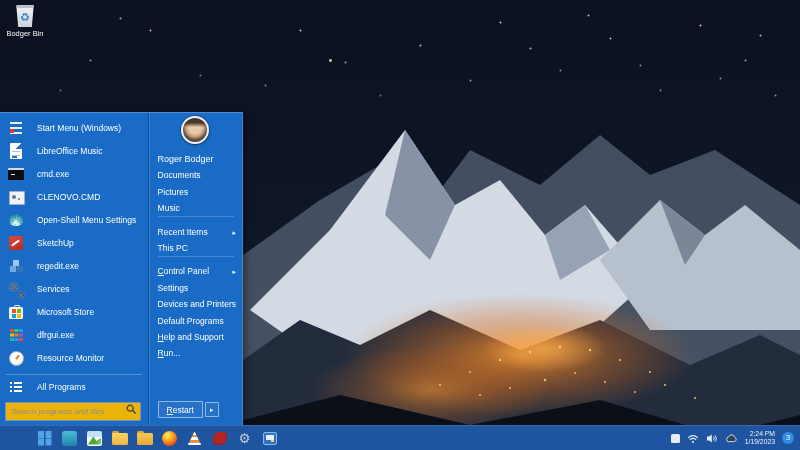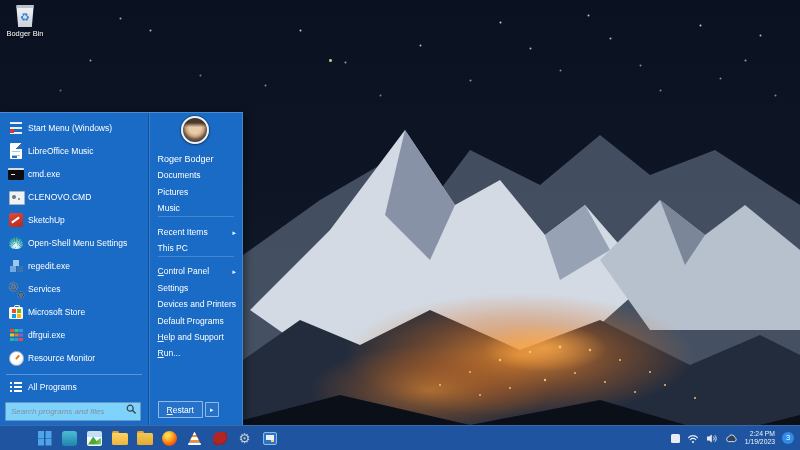--- a/index.html
+++ b/index.html
@@ -31,27 +31,27 @@
     background:#aeb6bf;opacity:.8}
   .bin-glyph{font-size:11px;line-height:11px;color:#2e7cd6;margin-top:2px}
   .desk-label{margin-top:2px;font-size:7.5px;color:#fff;text-shadow:0 1px 2px rgba(0,0,0,.9)}
   
   #start-menu{position:absolute;left:0;top:112px;width:243px;height:313px;
     background:#1a6bc6;display:flex;border-top:1px solid rgba(255,255,255,.22);
     border-right:1px solid rgba(255,255,255,.18);box-shadow:2px 2px 8px rgba(0,0,0,.45)}
   #menu-left{width:154px;display:flex;flex-direction:column;padding:3px 2px 4px 4px}
   #menu-right{flex:1;display:flex;flex-direction:column;padding:3px 0 0 0;
     border-left:1px solid rgba(8,40,88,.4);box-shadow:inset 1px 0 0 rgba(255,255,255,.12)}
-  .mrow{height:23px;display:flex;align-items:center;gap:4px;padding-left:4px;cursor:default}
+  .mrow{height:23px;display:flex;align-items:center;gap:13px;padding-left:4px;cursor:default}
   .mlabel{font-size:8.5px;color:#fff;white-space:nowrap;overflow:hidden}
   .lsep{height:1px;background:rgba(160,200,240,.45);margin:2px 4px 2px 2px}
   .ap-row{height:20px}
   .search-wrap{position:relative;margin:3px 5px 0 1px}
   .search-wrap input{width:100%;height:19px;border:1px solid #6f94bd;border-radius:1px;
-    background:#7dd3fc;font-size:8px;padding:0 10px 0 5px;color:#222;outline:none;
+    background:#eab308;font-size:8px;padding:0 10px 0 5px;color:#222;outline:none;
     font-family:"Liberation Sans",sans-serif}
   .search-wrap input::placeholder{font-style:italic;color:#898f96}
   .search-ic{position:absolute;right:4px;top:4px;width:11px;height:11px}
   
   .user-block{display:flex;flex-direction:column;align-items:center}
   .avatar{width:28px;height:28px;border-radius:50%;border:2px solid #eef2f7;
     box-shadow:0 0 0 1px rgba(0,0,0,.25),0 1px 3px rgba(0,0,0,.35);
     background:
       linear-gradient(180deg,rgba(56,42,32,.9) 0 20%,rgba(56,42,32,0) 38%),
       radial-gradient(circle at 50% 40%,#e9cba9 0 32%,#caa07e 48%,#6e5c4b 62%,#3f3a36 78%,#2c2a28 100%)}
@@ -246,26 +246,26 @@
       </div>
       <div class="mrow">
         <span class="ic ic-cmd"></span>
         <span class="mlabel">cmd.exe</span>
       </div>
       <div class="mrow">
         <span class="ic ic-clenovo"></span>
         <span class="mlabel">CLENOVO.CMD</span>
       </div>
       <div class="mrow">
+        <span class="ic ic-shell"></span>
+        <span class="mlabel">Open-Shell Menu Settings</span>
+      </div>
+      <div class="mrow">
         <span class="ic ic-sketchup"></span>
         <span class="mlabel">SketchUp</span>
-      </div>
-      <div class="mrow">
-        <span class="ic ic-shell"></span>
-        <span class="mlabel">Open-Shell Menu Settings</span>
       </div>
       <div class="mrow">
         <span class="ic ic-regedit"></span>
         <span class="mlabel">regedit.exe</span>
       </div>
       <div class="mrow">
         <span class="ic ic-services">
           <span class="g1">⚙</span>
           <span class="g2">⚙</span>
         </span>

